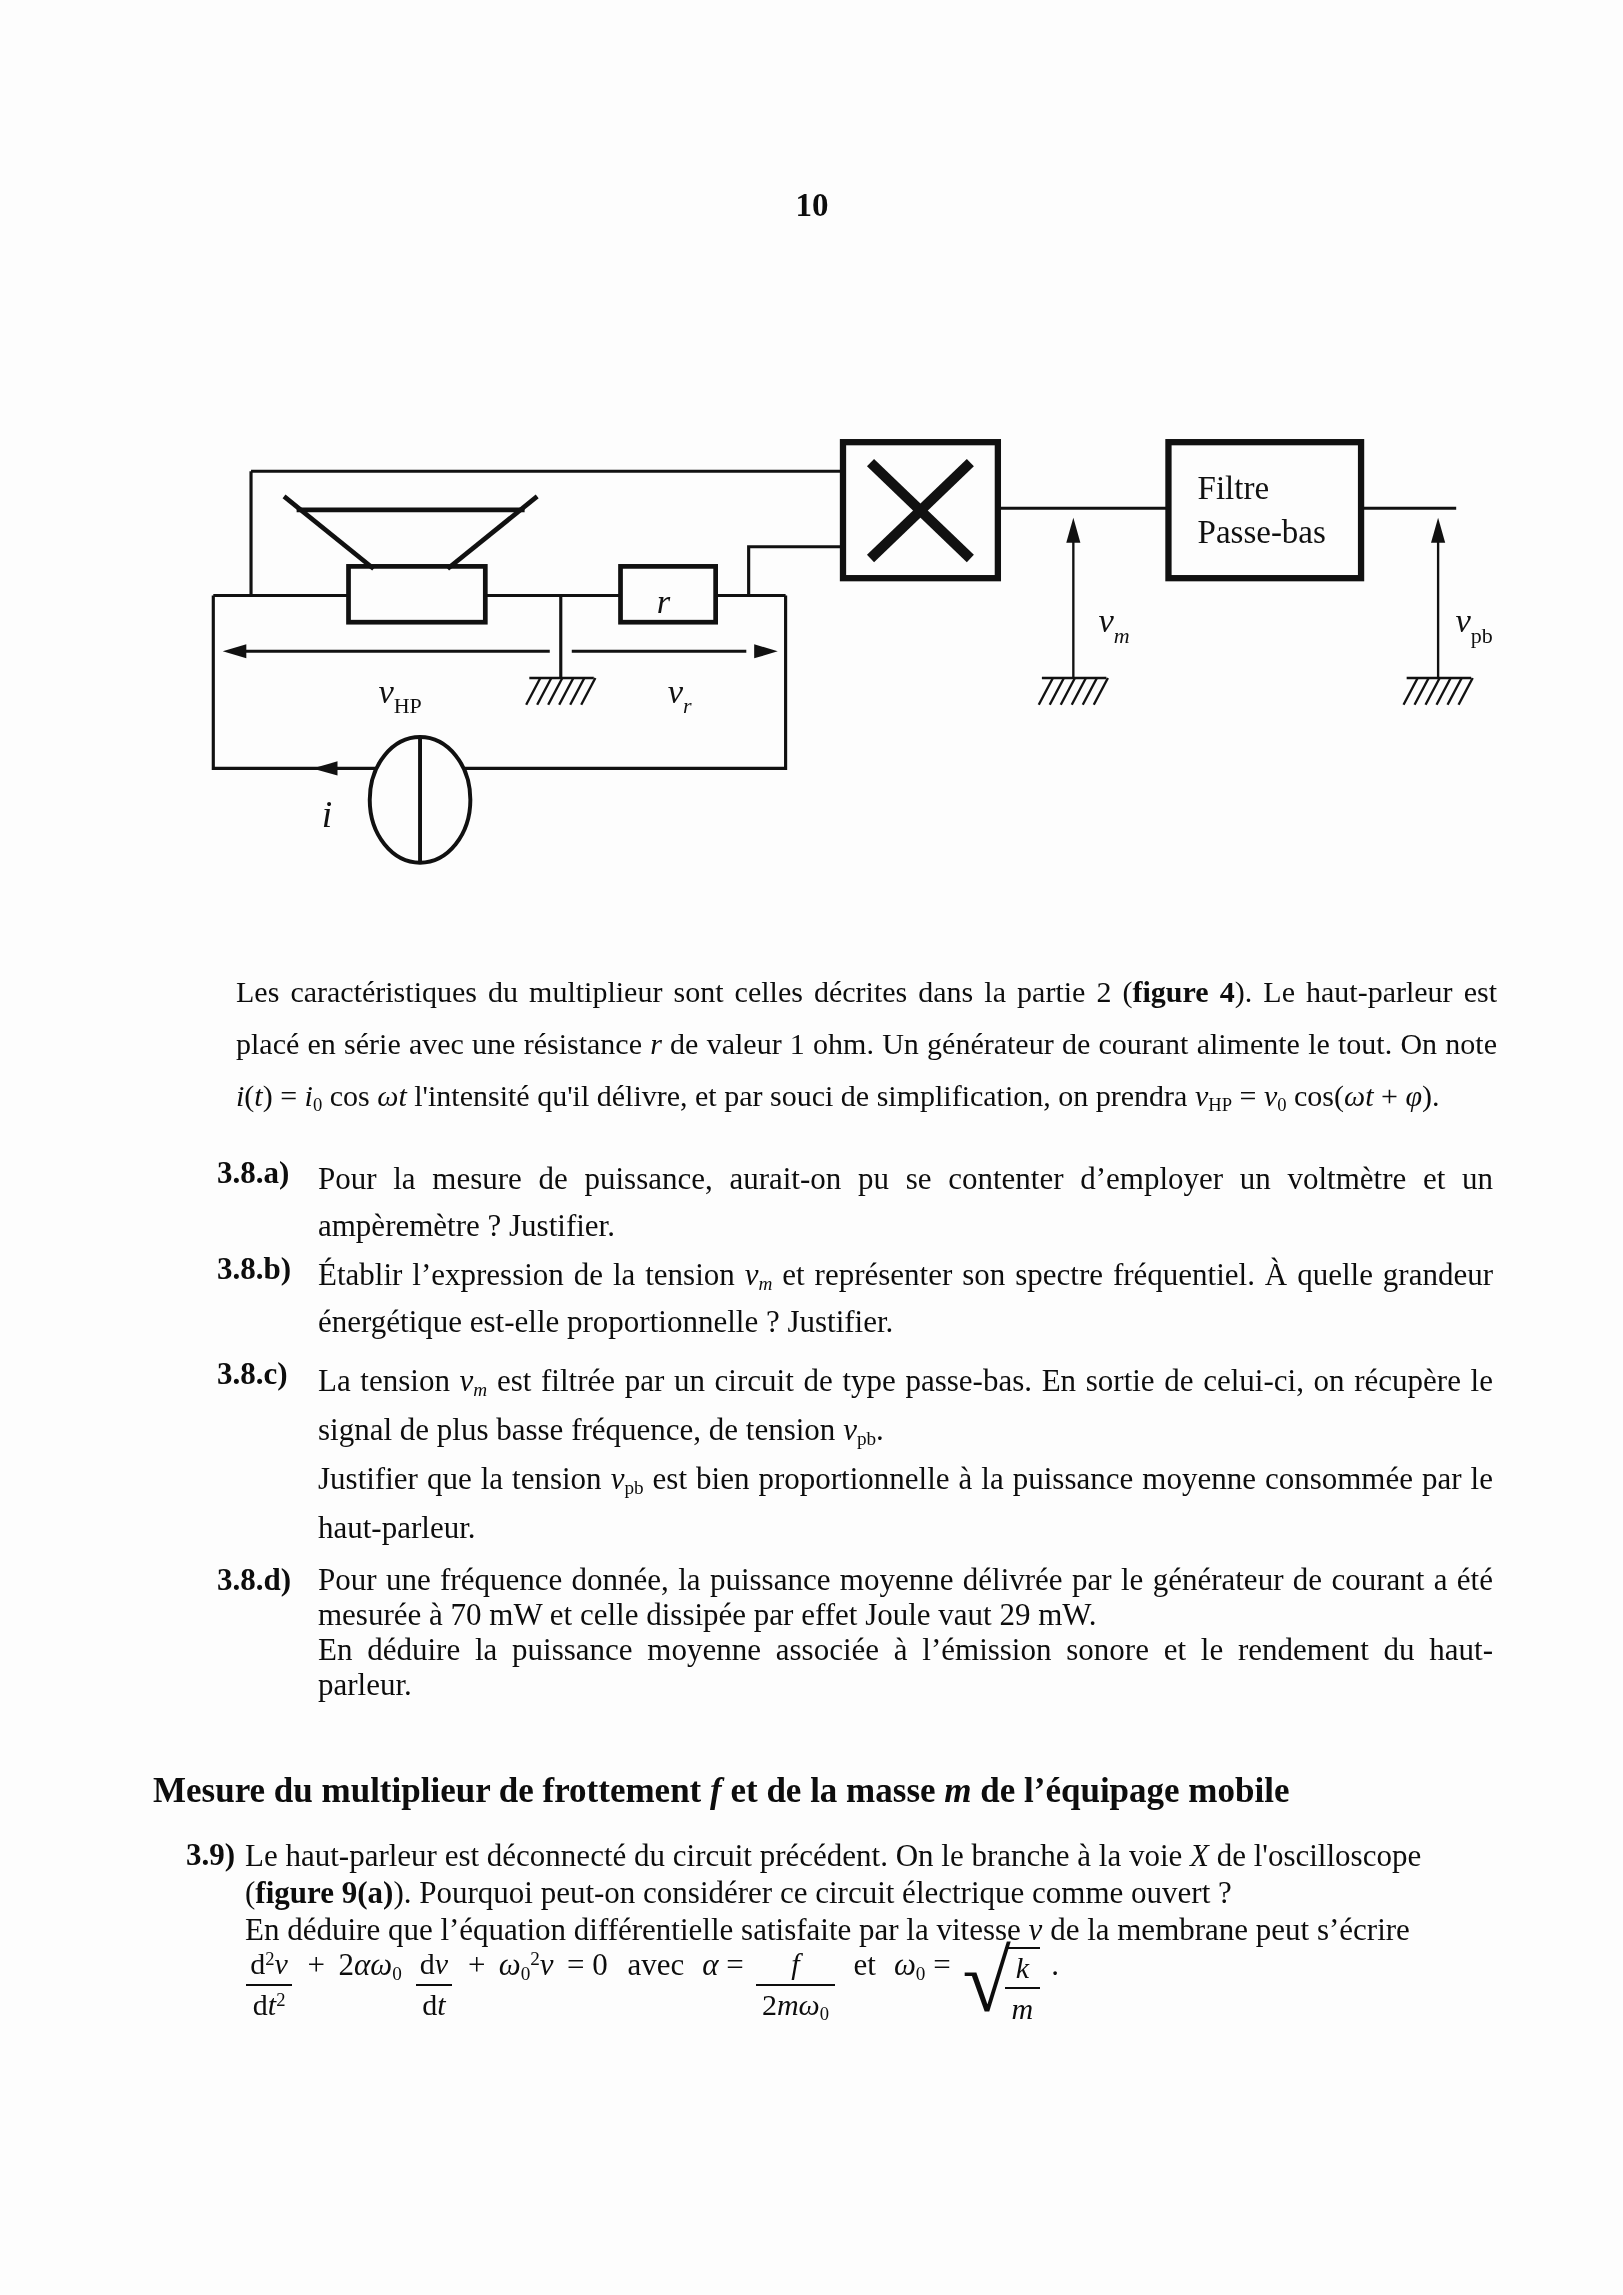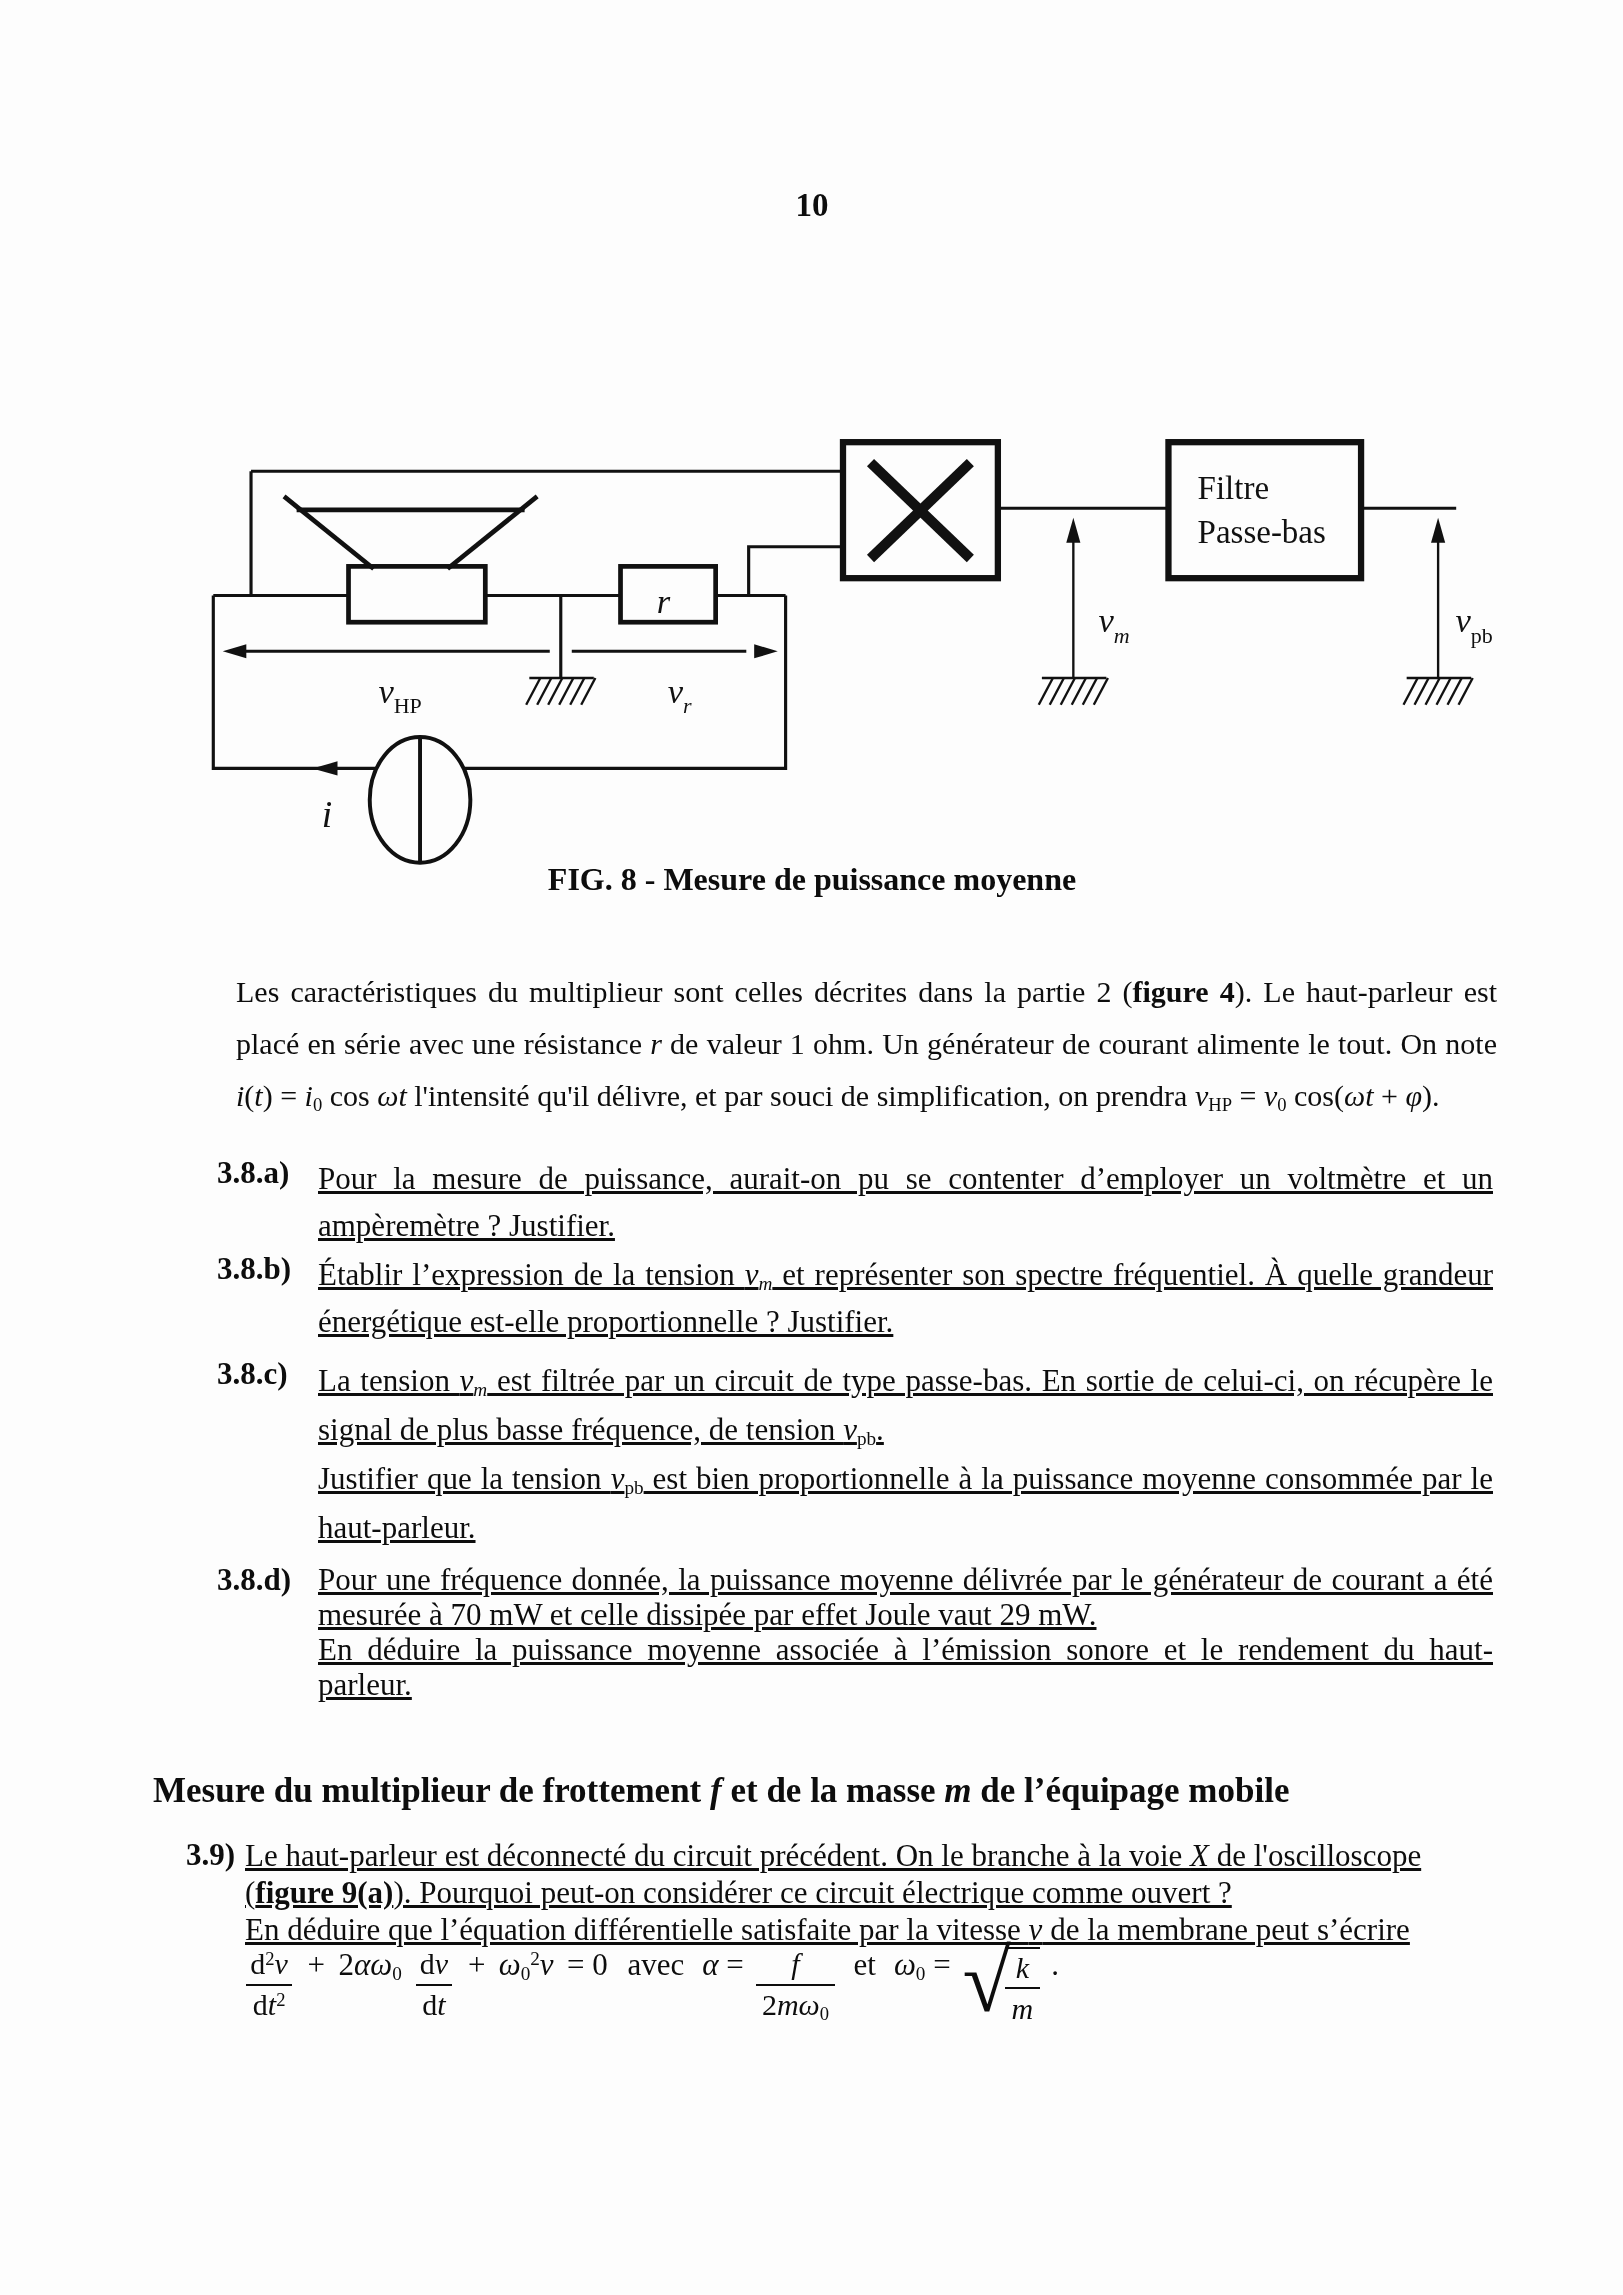--- a/index.html
+++ b/index.html
@@ -14,21 +14,21 @@
   .abs{position:absolute;}
   .b{font-weight:bold;}
   .i{font-style:italic;}
   .sub{font-size:0.62em;vertical-align:-0.28em;line-height:0;}
   .sup{font-size:0.62em;vertical-align:0.5em;line-height:0;}
   .pagenum{top:187px;left:0;width:100%;text-align:center;font-size:33px;font-weight:bold;}
   .caption{top:861px;left:0;width:100%;text-align:center;font-size:32px;font-weight:bold;}
   .intro{top:966px;left:236px;width:1261px;font-size:30px;line-height:52px;text-align:justify;}
   .q-item{left:217px;width:1276px;font-size:31px;}
   .q-label{position:absolute;left:0;top:0;font-weight:bold;white-space:nowrap;}
-  .q-text{margin-left:101px;text-align:justify;text-decoration:underline;}
+  .q-text{margin-left:101px;text-align:justify;}
   .lh60{line-height:47px;}
   .lh62{line-height:49px;}
   .lh45{line-height:35px;}
   .lh47{line-height:37px;}
   .heading{top:1770px;left:153px;width:1383px;font-size:35px;font-weight:bold;line-height:42px;}
   .q39{left:186px;top:1837px;width:1320px;font-size:31px;}
   .q39 .q-text{margin-left:59px;text-align:left;}
   .equation{
     top:1947px;left:244px;
     display:flex;align-items:flex-start;gap:11.8px;
@@ -128,21 +128,20 @@
       <line x1="1580" y1="332" x2="1580" y2="150" stroke="#111" stroke-width="3"></line>
       <polygon points="1580,128 1571,160 1589,160" fill="#111"></polygon>
     </g>
 
     <text x="232" y="364" class="svglab" fill="#111"><tspan>v</tspan><tspan class="svgsub" dy="13">HP</tspan></text>
     <text x="600" y="364" class="svglab" fill="#111"><tspan>v</tspan><tspan class="svgsub" dy="13" style="font-style:italic">r</tspan></text>
     <text x="1148" y="274" class="svglab" fill="#111"><tspan>v</tspan><tspan class="svgsub" dy="13" style="font-style:italic">m</tspan></text>
     <text x="1602" y="274" class="svglab" fill="#111"><tspan>v</tspan><tspan class="svgsub" dy="13">pb</tspan></text>
   </svg>
 
-  <div class="abs caption">FIG. 8 - Mesure de puissance moyenne</div>
 
   <div class="abs intro"><span>Les caractéristiques du multiplieur sont celles décrites dans la partie 2 (</span><span class="b">figure 4</span><span>). Le haut-parleur est placé en série avec une résistance </span><span class="i">r</span><span> de valeur 1 ohm. Un générateur de courant alimente le tout. On note </span><span class="i">i</span><span>(</span><span class="i">t</span><span>) = </span><span class="i">i</span><span class="sub">0</span><span> cos </span><span class="i">ωt</span><span> l'intensité qu'il délivre, et par souci de simplification, on prendra </span><span class="i">v</span><span class="sub">HP</span><span> = </span><span class="i">v</span><span class="sub">0</span><span> cos(</span><span class="i">ωt</span><span> + </span><span class="i">φ</span><span>).</span></div>
 
   <div class="abs q-item" style="top:1155px">
     <span class="q-label">3.8.a)</span>
     <div class="q-text lh60"><span>Pour la mesure de puissance, aurait-on pu se contenter d’employer un voltmètre et un ampèremètre ? Justifier.</span></div>
   </div>
 
   <div class="abs q-item" style="top:1251px">
     <span class="q-label">3.8.b)</span>

